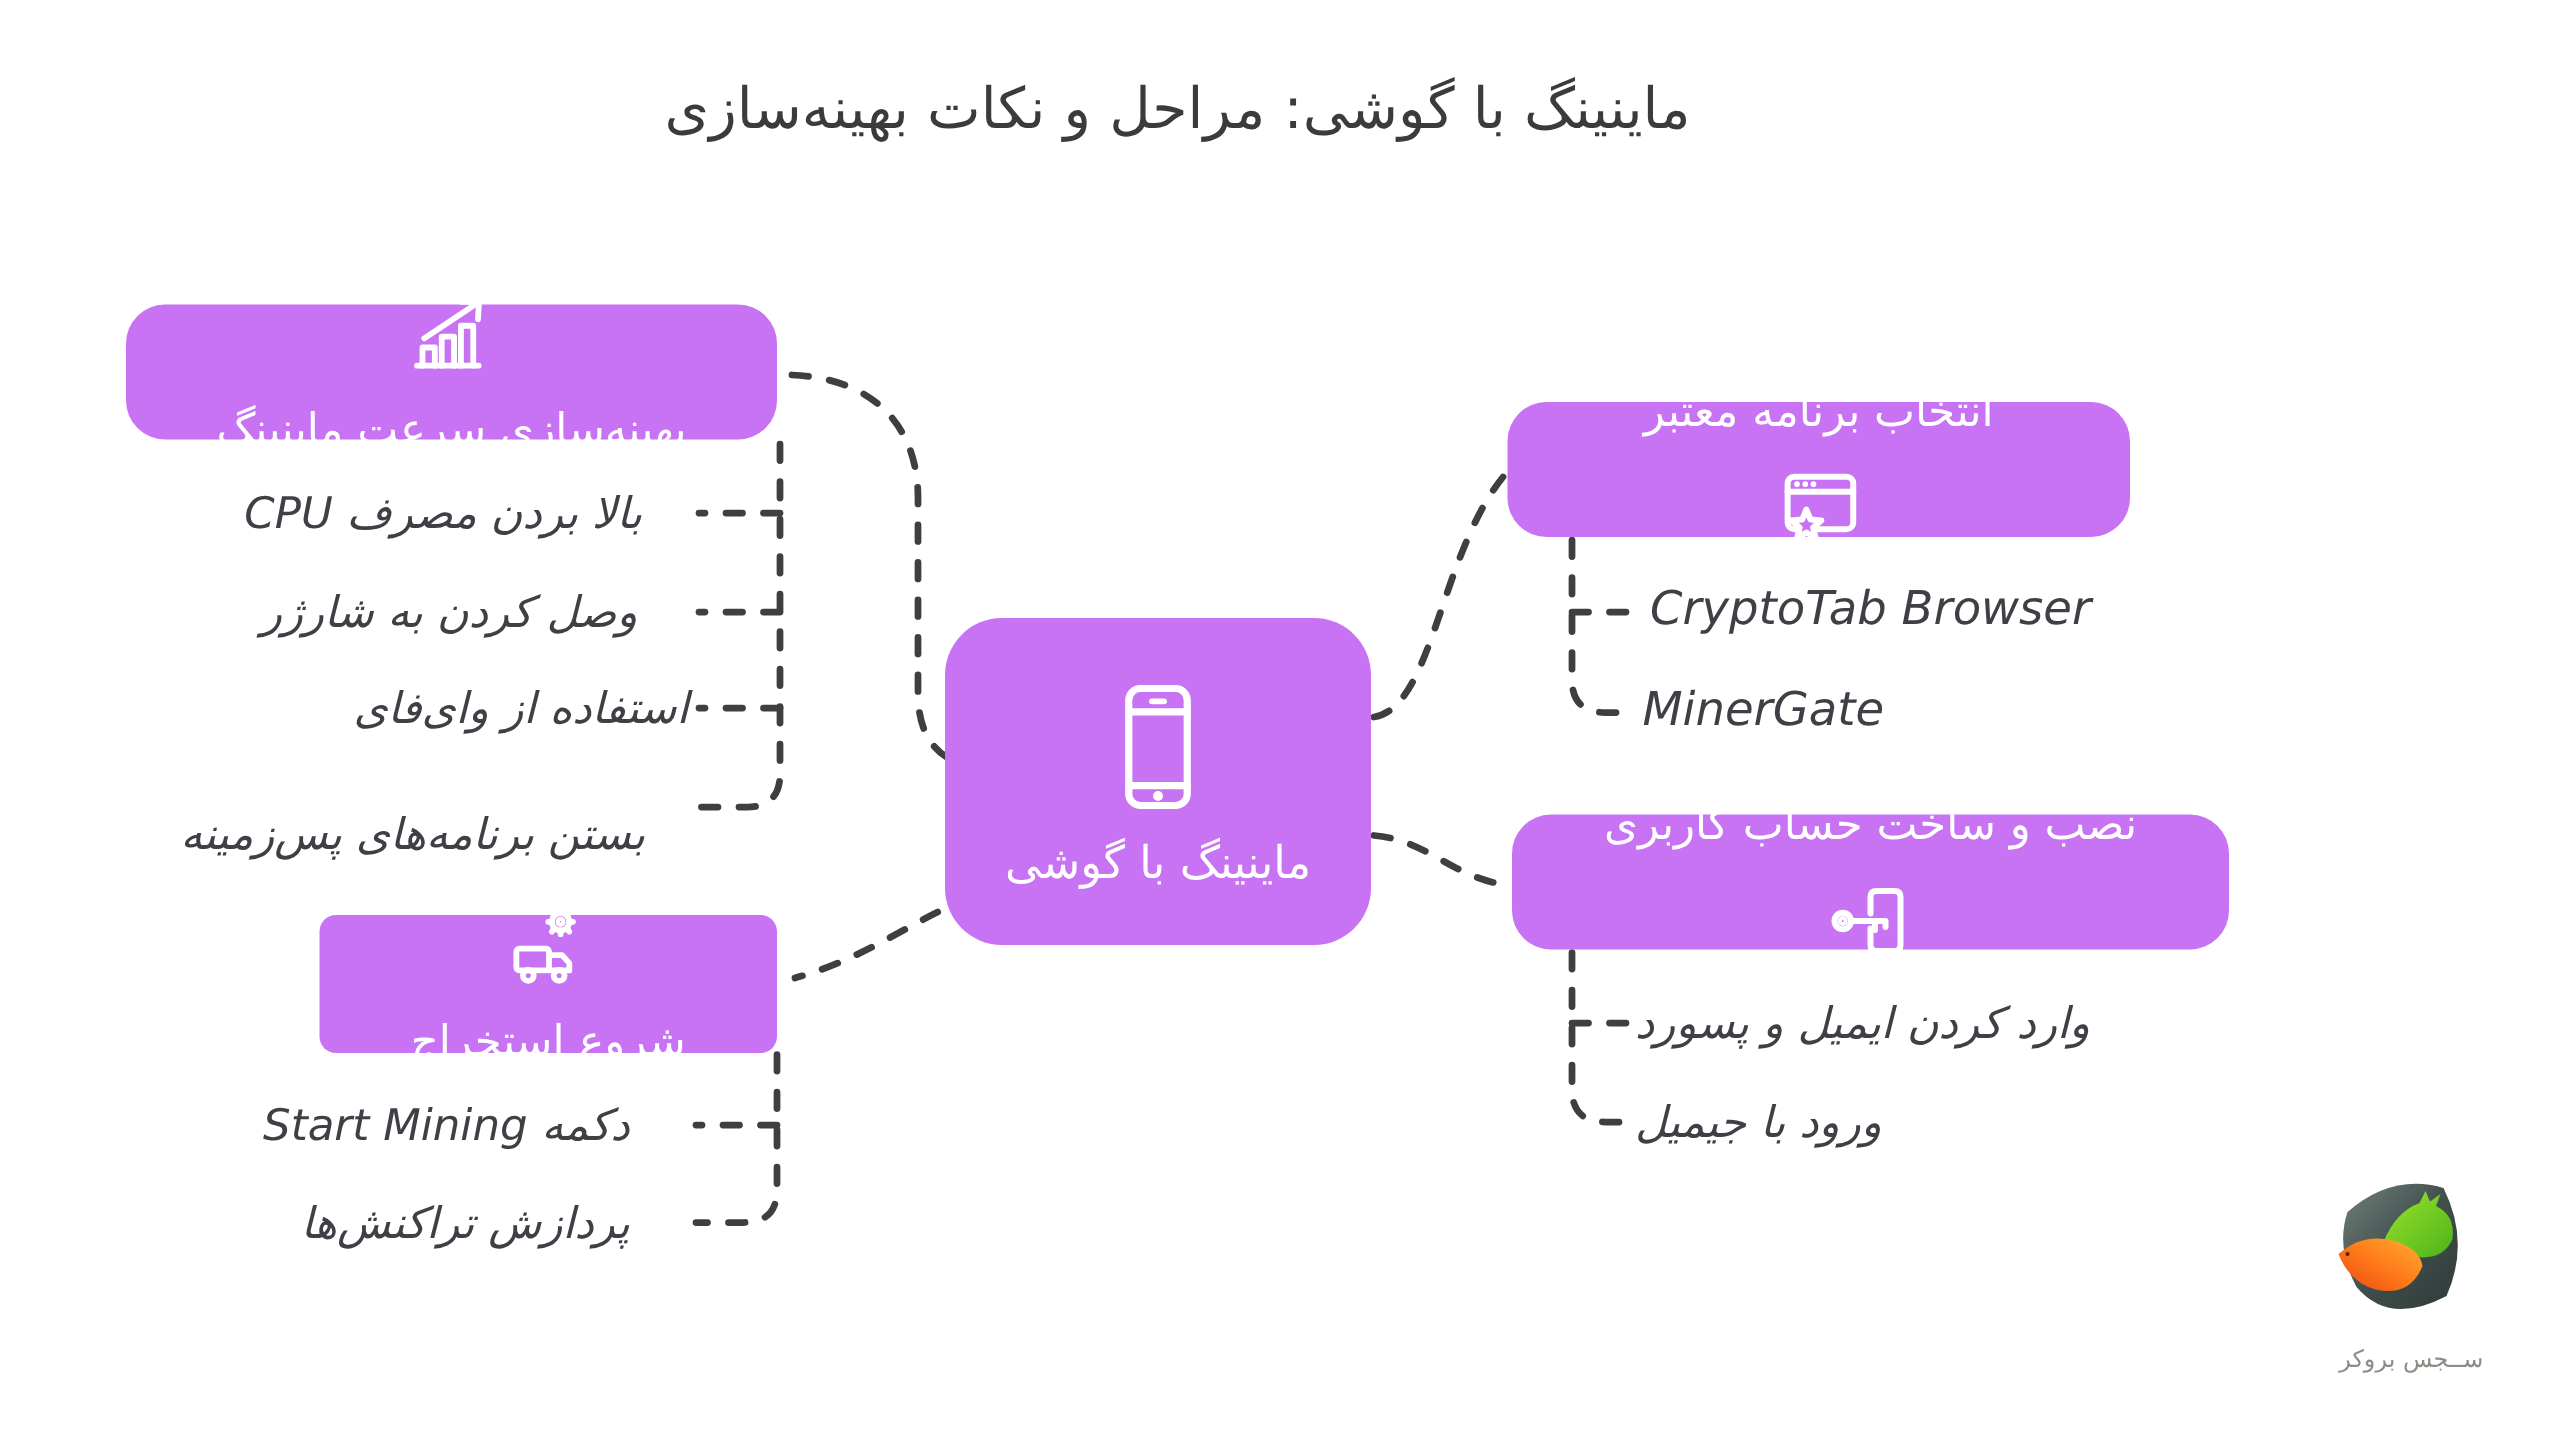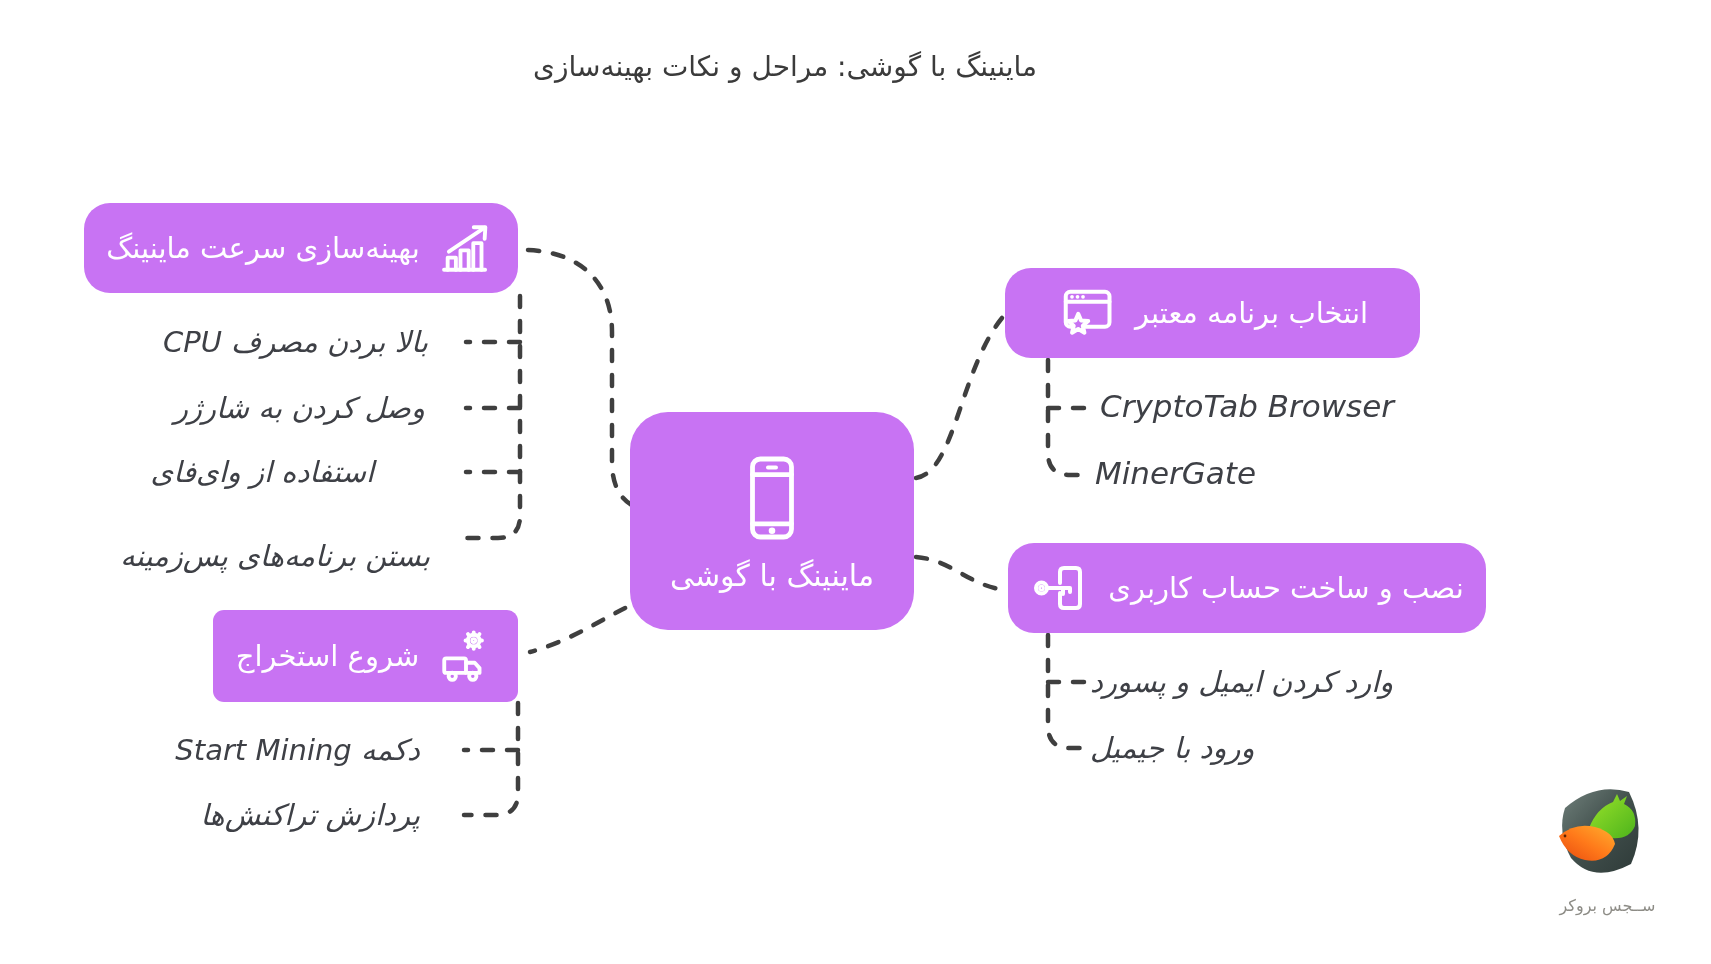--- a/index.html
+++ b/index.html
@@ -2,27 +2,27 @@
 <html lang="fa" style="--accent: #c873f3; --line: #3f3f3f; --ink: #3e4046; --node-text: #ffffff; --logo-text: #8d8c86;"><head>
 <meta charset="utf-8">
 <style>
   html,body{margin:0;padding:0;background:#ffffff;}
   .canvas{
     position:relative;width:1711px;height:964px;background:#ffffff;overflow:hidden;
     font-family:"DejaVu Sans",sans-serif;
   }
   .title{
     position:absolute;left:200px;top:50px;width:1170px;text-align:center;
-    font-size:28px;color:#3b3b3b;direction:rtl;
+    font-size:38px;color:#3b3b3b;direction:rtl;
   }
   .connectors{position:absolute;left:0;top:0;pointer-events:none;}
   .dash{fill:none;stroke:var(--line,#3f3f3f);stroke-width:4.5;stroke-dasharray:11 14;stroke-linecap:round;}
   .node{
     position:absolute;background:var(--accent,#c873f3);border-radius:26px;
-    display:flex;align-items:center;justify-content:center;gap:18px;padding:0 20px;box-sizing:border-box;
+    display:flex;align-items:center;justify-content:center;gap:18px;padding:0 20px;box-sizing:border-box;flex-direction:column;
   }
   .node-label{font-size:29px;color:var(--node-text,#ffffff);white-space:nowrap;direction:rtl;}
   .center-node{flex-direction:column;border-radius:38px;gap:12px;}
   .center-node .node-label{font-size:30px;}
   .icon{display:block;flex:0 0 auto;}
   .icon *{stroke:#ffffff;fill:none;stroke-width:1.6;stroke-linecap:round;stroke-linejoin:round;}
   .icon .fillw{fill:#ffffff;stroke:none;}
   .icon .fillaccent{fill:var(--accent,#c873f3);stroke:#ffffff;}
   .leaf{position:absolute;font-size:29px;color:var(--ink,#3e4046);white-space:nowrap;line-height:40px;height:40px;font-style:italic;}
   .leaf.rtl{direction:rtl;}
@@ -59,21 +59,21 @@
       <path d="M4 21 V16 H7.4 V21 M9.3 21 V13 H12.7 V21 M14.6 21 V10 H18 V21"></path>
       <path d="M2.5 21 H19.5"></path>
       <path d="M4.5 13.5 L19.3 3.6"></path>
       <path d="M14.8 3.4 L19.6 3.4 L19.3 8.2"></path>
     </svg>
     <span class="node-label">بهینه‌سازی سرعت ماینینگ</span>
   </div>
 
   <div class="leaf rtl" style="right:1283px;top:322px;">بالا بردن مصرف CPU</div>
   <div class="leaf rtl" style="right:1286px;top:388px;">وصل کردن به شارژر</div>
-  <div class="leaf rtl" style="right:1337px;top:452px;margin-left:44px;">استفاده از وای‌فای</div>
+  <div class="leaf rtl" style="right:1252px;top:452px;margin-left:44px;">استفاده از وای‌فای</div>
   <div class="leaf rtl" style="right:1281px;top:536px;">بستن برنامه‌های پس‌زمینه</div>
 
   <div class="node" dir="rtl" style="left:213px;top:610px;width:305px;height:92px;border-radius:11px;">
     <svg class="icon" width="58" height="58" viewBox="0 0 24 24">
       <circle cx="15.2" cy="5.6" r="2.4"></circle>
       <circle cx="15.2" cy="5.6" r="0.6"></circle>
       <path d="M15.2 2.2 V3.2 M17.6 2.9 L17 3.8 M18.6 5.6 H17.6 M17.6 8.3 L17 7.4 M15.2 9 V8 M12.8 8.3 L13.4 7.4 M11.8 5.6 H12.8 M12.8 2.9 L13.4 3.8"></path>
       <rect x="3" y="13" width="9" height="6" rx="0.8"></rect>
       <path d="M12 14.8 H15.6 L17.6 17 V19 H12"></path>
       <circle cx="6.3" cy="20.4" r="1.5"></circle>

